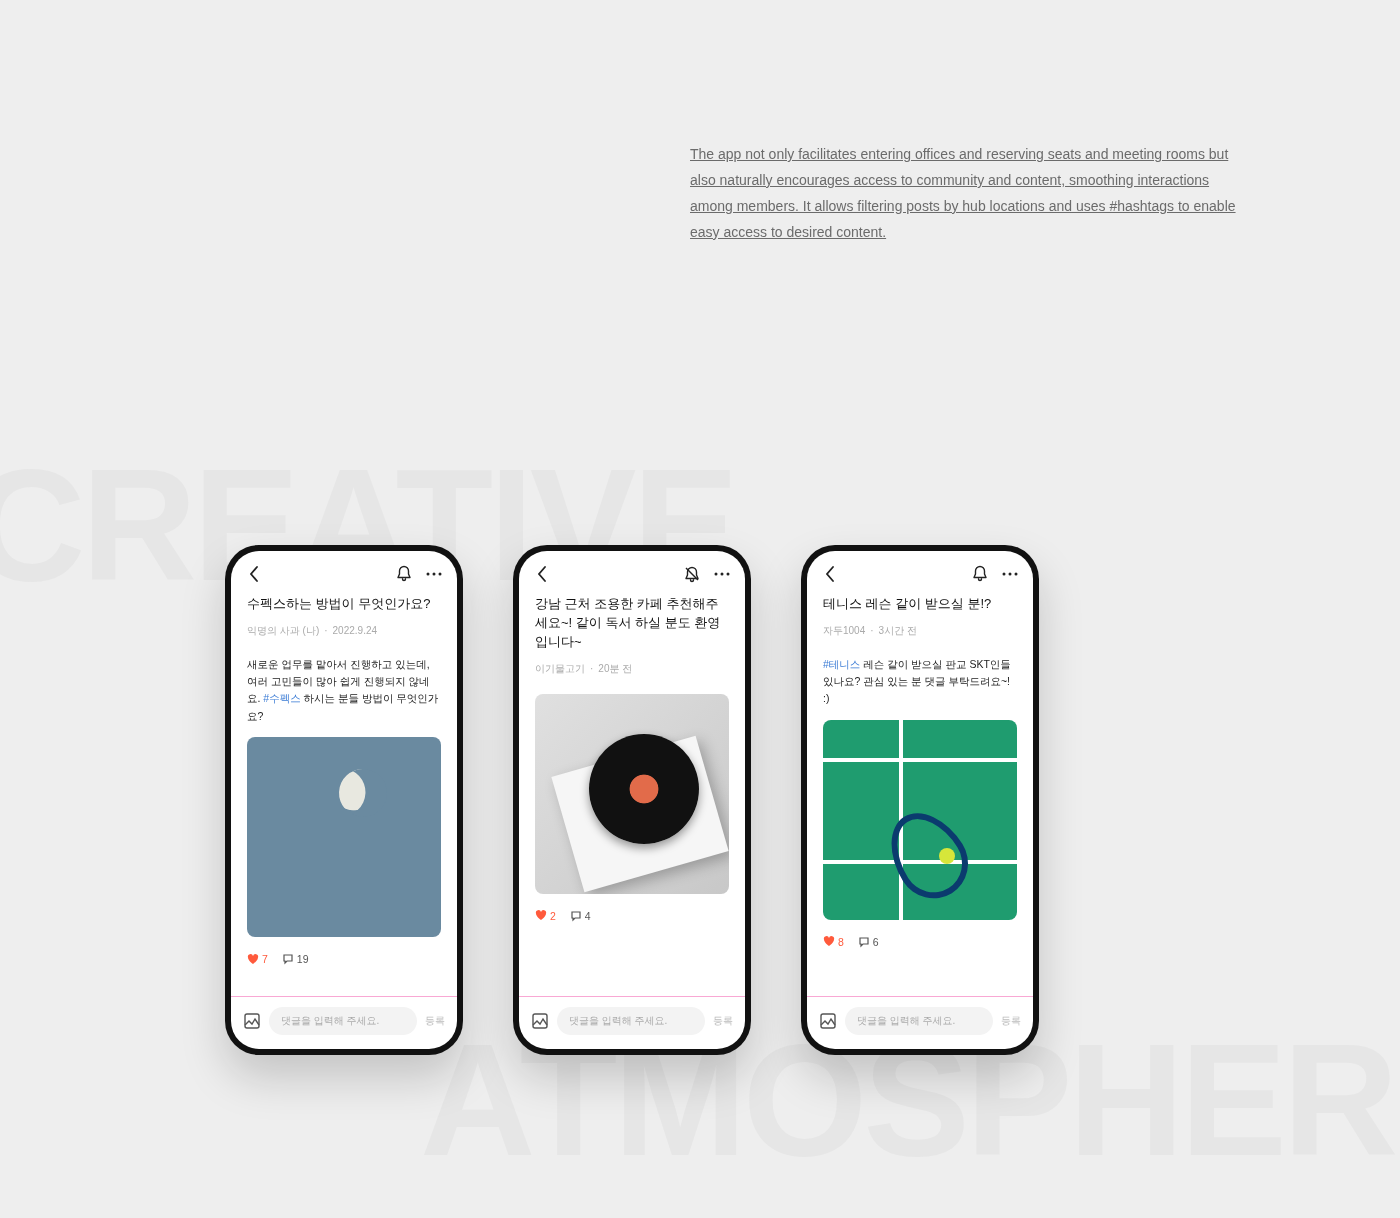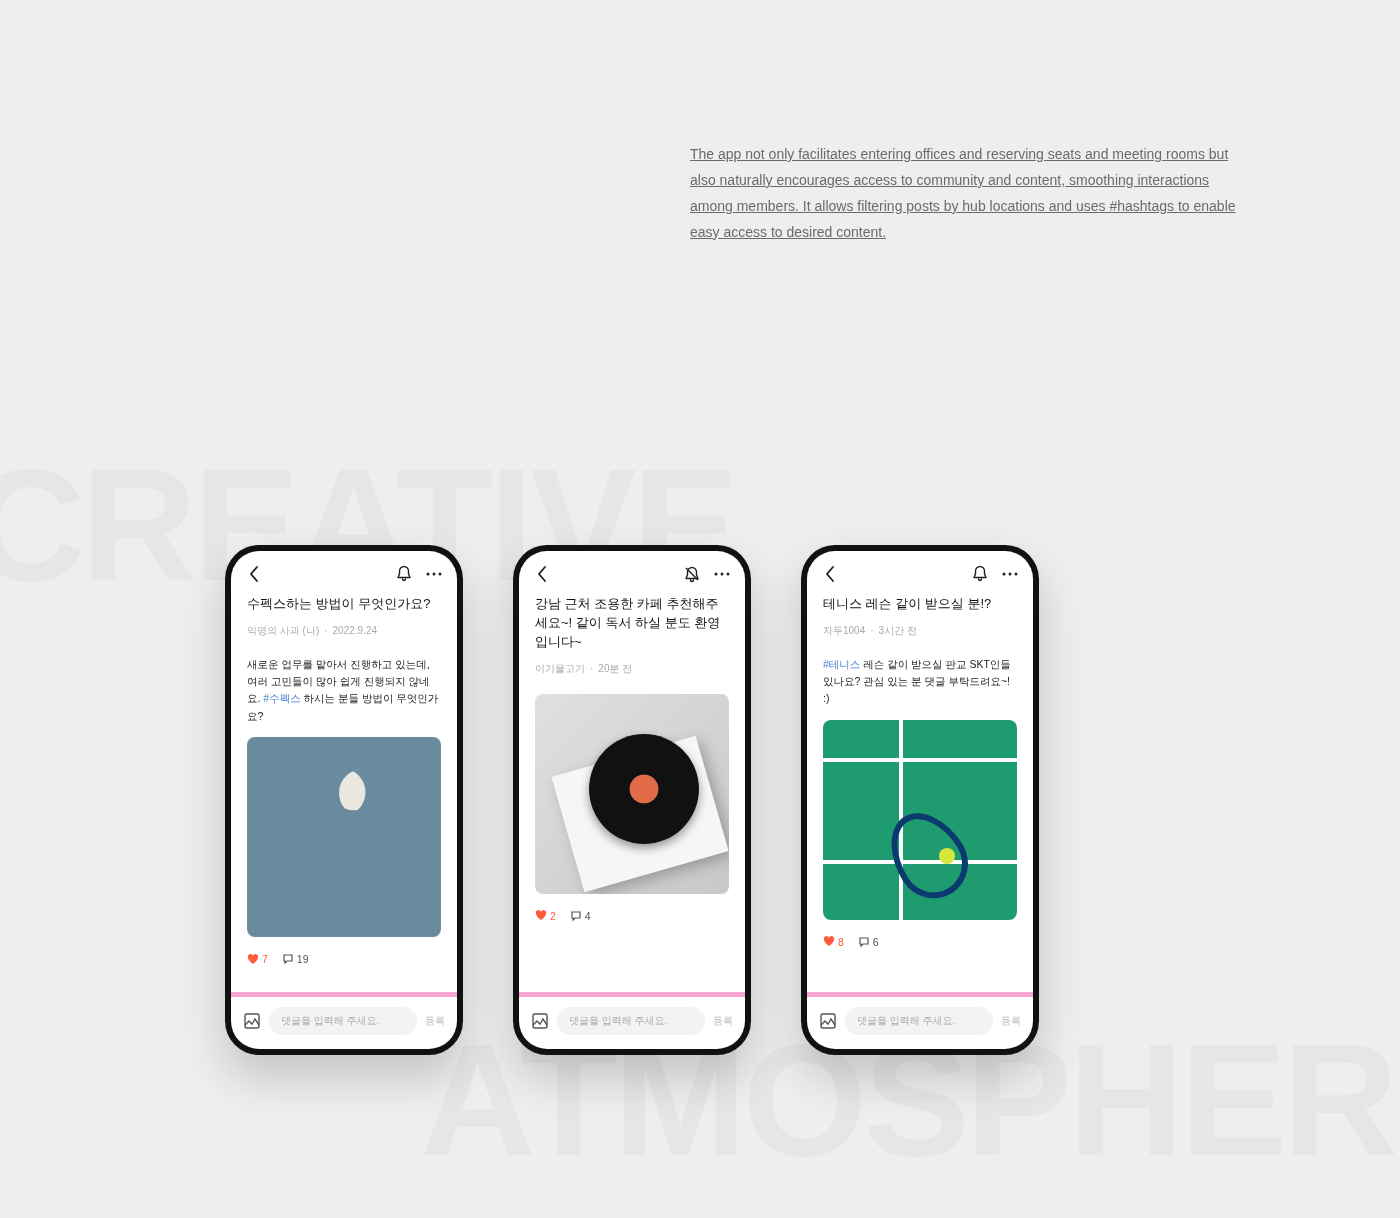--- a/index.html
+++ b/index.html
@@ -119,21 +119,21 @@
     color: #555;
   }
   .reactions .heart { color: #ff5a3c; display:flex; align-items:center; gap:3px;}
   .reactions .comment { color:#555; display:flex; align-items:center; gap:3px;}
   .comment-bar {
     margin-top: auto;
     display: flex;
     align-items: center;
     gap: 8px;
     padding: 10px 12px 14px 12px;
-    border-top: 5px solid #f9a8d4;
+    border-top: 1px solid #f9a8d4;
   }
   .comment-bar .img-icon { width:18px; height:18px; color:#555; cursor:pointer; }
   .comment-input {
     flex: 1;
     height: 28px;
     background: #f3f3f3;
     border-radius: 14px;
     font-size: 10px;
     color: #aaa;
     padding: 0 12px;

